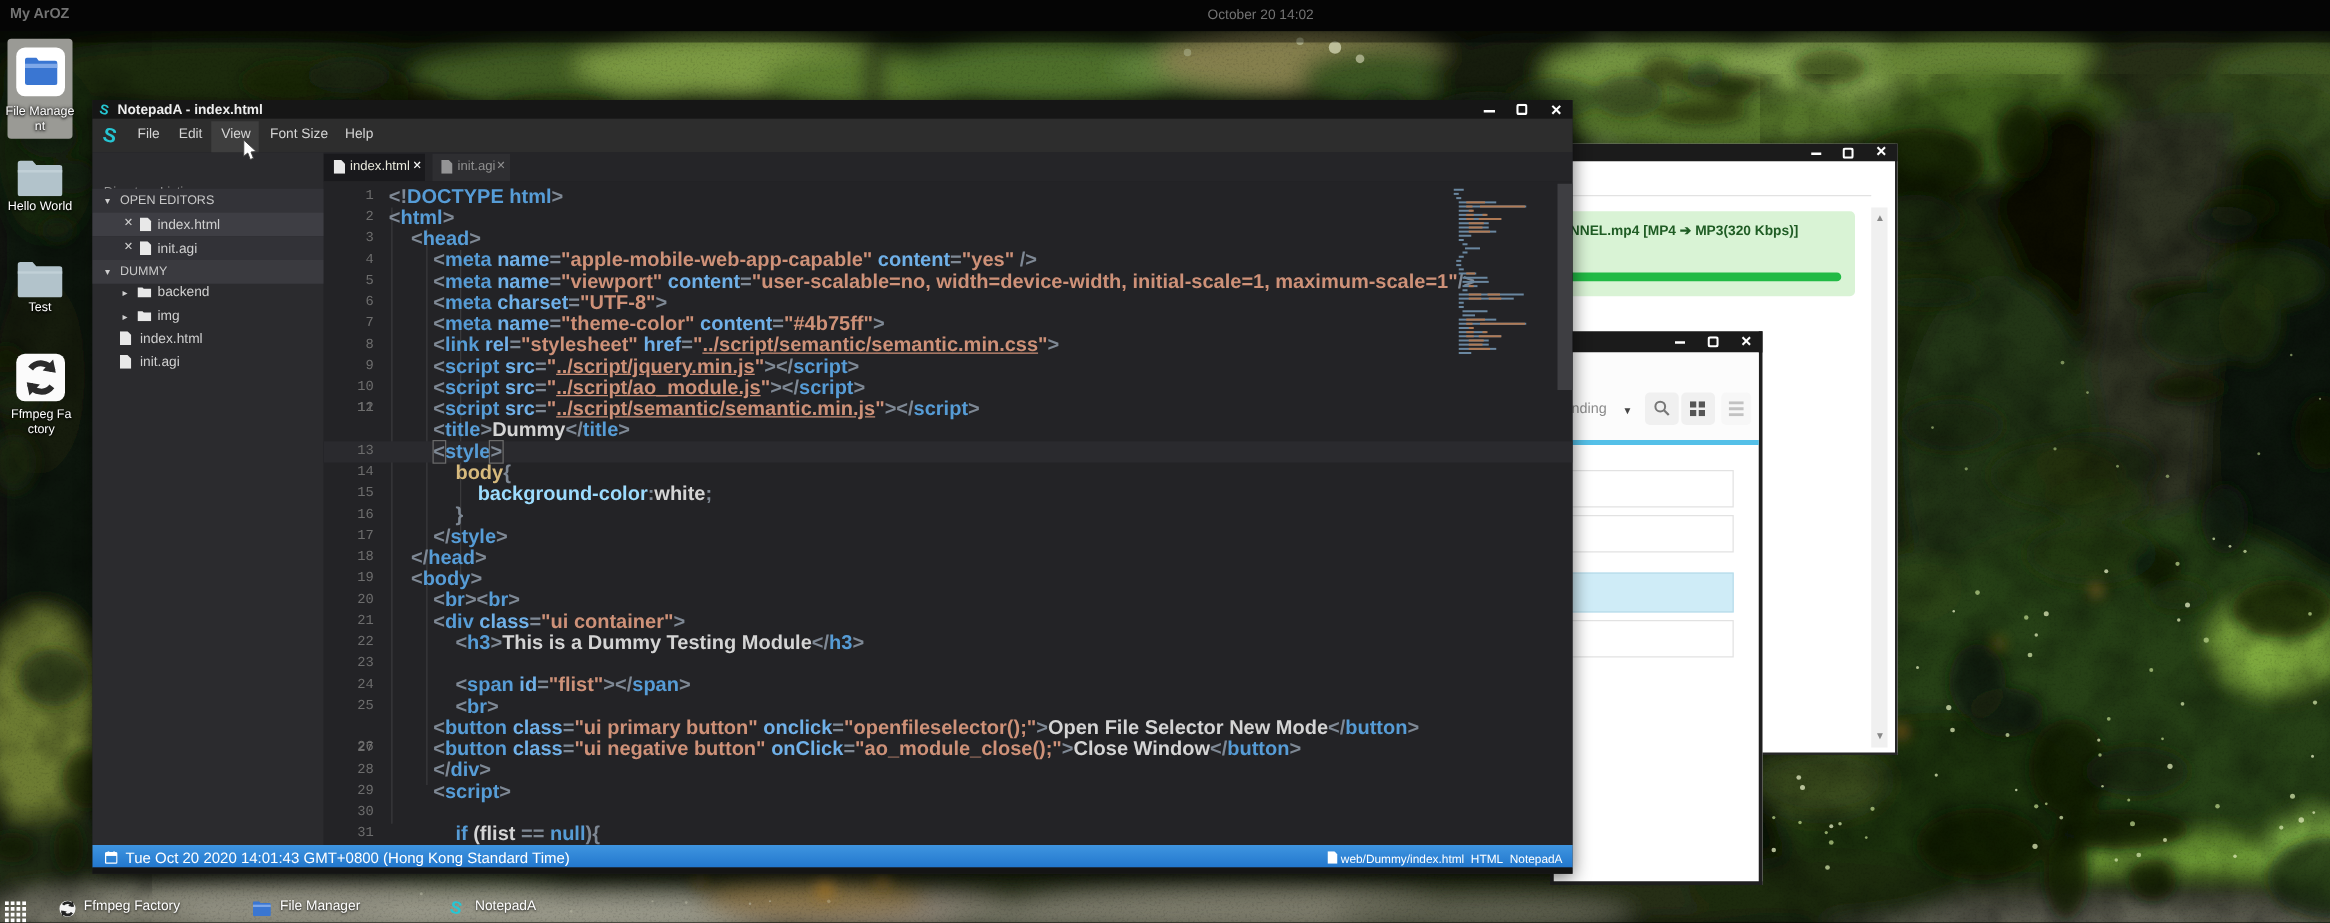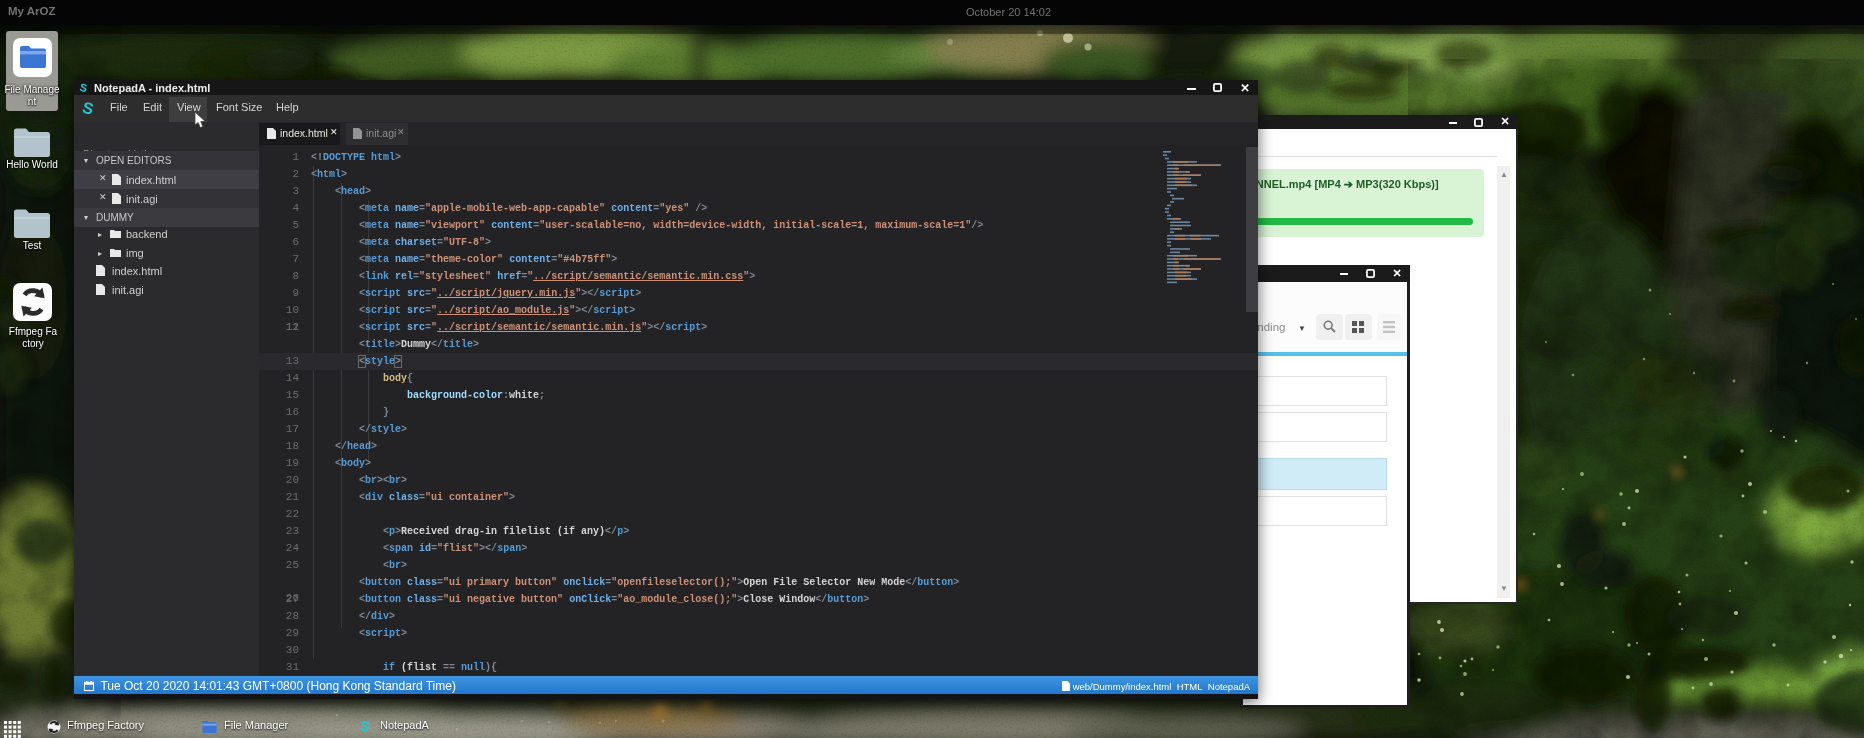--- a/index.html
+++ b/index.html
@@ -12,21 +12,21 @@
 .dicon{position:absolute;text-align:center;color:#fff;font-size:10px;text-shadow:0 1px 2px #000,0 0 3px #000;z-index:2}
 .dlabel{line-height:11.5px}
 #win1{position:absolute;left:74px;top:80px;width:1184px;height:619px;z-index:6;background:#232326;box-shadow:0 3px 14px rgba(0,0,0,.6)}
 #w1title{position:absolute;left:0;top:0;width:100%;height:15px;background:#161616;color:#ececec}
 #w1title .t{position:absolute;left:20px;top:1.5px;font-size:11px;font-weight:bold}
 #w1menu{position:absolute;left:0;top:15px;width:100%;height:27px;background:#2d2d2d;color:#d5d5d5;font-size:11px}
 #w1menu span.mi{position:absolute;top:6px}
 #w1side{position:absolute;left:0;top:42px;width:185px;height:554px;background:#2b2b2e;color:#cfcfcf;font-size:11px}
 #w1tabs{position:absolute;left:185px;top:42px;width:999px;height:23px;background:#252528}
 #w1edit{position:absolute;left:185px;top:65px;width:999px;height:531px;background:#232326;overflow:hidden}
-.cl{position:absolute;left:52px;height:17px;line-height:17px;white-space:pre;font-family:Liberation Mono, monospace;font-size:10px;font-weight:bold;color:#d4d4d4}
+.cl{position:absolute;left:52px;height:17px;line-height:17px;white-space:pre;font-family:Liberation Sans, sans-serif;font-size:16px;font-weight:bold;color:#d4d4d4}
 .ln{position:absolute;left:0;width:40px;height:17px;line-height:17px;text-align:right;font-family:"Liberation Mono",monospace;font-size:11px;color:#6d6d6d}
 .cl .p{color:#7e8894}.cl .t{color:#569cd6}.cl .a{color:#6fb0e8;font-weight:bold}.cl .s{color:#ce9178}
 .cl .u{color:#ce9178;text-decoration:underline}.cl .d{color:#d4d4d4}.cl .y{color:#d7ba7d}
 .cl .c{color:#9cdcfe}.cl .k{color:#569cd6}.cl .f{color:#dcdcaa}
 .cl .px{color:#7e8894;outline:1px solid #6a6a6a}
 #w1status{position:absolute;left:0;top:596px;width:100%;height:18px;background:linear-gradient(#3f95e0,#2277cd);color:#fff;font-size:11px}
 #w1foot{position:absolute;left:0;top:614px;width:100%;height:5px;background:#141414}
 .srow{position:absolute;white-space:nowrap}
 .winbtn{position:absolute;color:#fff;font-weight:bold;text-align:center}
 #win2{position:absolute;left:1150px;top:115px;width:368px;height:489px;z-index:3;background:#fff;border:2px solid #262626;border-top:none}
@@ -526,21 +526,21 @@
       <div class="cl" style="top:191.0px"><span class="d">        </span><span class="p">&lt;</span><span class="t">title</span><span class="p">&gt;</span><span class="d">Dummy</span><span class="p">&lt;/</span><span class="t">title</span><span class="p">&gt;</span></div>
       <div class="cl" style="top:208.0px"><span class="d">        </span><span class="px">&lt;</span><span class="t">style</span><span class="px">&gt;</span></div>
       <div class="cl" style="top:225.0px"><span class="d">            </span><span class="y">body</span><span class="p">{</span></div>
       <div class="cl" style="top:242.0px"><span class="d">                </span><span class="c">background-color</span><span class="p">:</span><span class="d">white</span><span class="p">;</span></div>
       <div class="cl" style="top:259.0px"><span class="d">            </span><span class="p">}</span></div>
       <div class="cl" style="top:276.0px"><span class="d">        </span><span class="p">&lt;/</span><span class="t">style</span><span class="p">&gt;</span></div>
       <div class="cl" style="top:293.0px"><span class="d">    </span><span class="p">&lt;/</span><span class="t">head</span><span class="p">&gt;</span></div>
       <div class="cl" style="top:310.0px"><span class="d">    </span><span class="p">&lt;</span><span class="t">body</span><span class="p">&gt;</span></div>
       <div class="cl" style="top:327.0px"><span class="d">        </span><span class="p">&lt;</span><span class="t">br</span><span class="p">&gt;&lt;</span><span class="t">br</span><span class="p">&gt;</span></div>
       <div class="cl" style="top:344.0px"><span class="d">        </span><span class="p">&lt;</span><span class="t">div</span><span class="d"> </span><span class="a">class</span><span class="p">=</span><span class="s">"ui container"</span><span class="p">&gt;</span></div>
-      <div class="cl" style="top:378.0px"><span class="d">            </span><span class="p">&lt;</span><span class="t">p</span><span class="p">&gt;</span><span class="d">Received drag-in filelist (if any)</span><span class="p">&lt;/</span><span class="t">p</span><span class="p">&gt;</span></div>
+      <div class="cl" style="top:361.0px"><span class="d">            </span><span class="p">&lt;</span><span class="t">h3</span><span class="p">&gt;</span><span class="d">This is a Dummy Testing Module</span><span class="p">&lt;/</span><span class="t">h3</span><span class="p">&gt;</span></div>
       <div class="cl" style="top:395.0px"><span class="d">            </span><span class="p">&lt;</span><span class="t">span</span><span class="d"> </span><span class="a">id</span><span class="p">=</span><span class="s">"flist"</span><span class="p">&gt;&lt;/</span><span class="t">span</span><span class="p">&gt;</span></div>
       <div class="cl" style="top:412.0px"><span class="d">            </span><span class="p">&lt;</span><span class="t">br</span><span class="p">&gt;</span></div>
       <div class="cl" style="top:429.0px"><span class="d">        </span><span class="p">&lt;</span><span class="t">button</span><span class="d"> </span><span class="a">class</span><span class="p">=</span><span class="s">"ui primary button"</span><span class="d"> </span><span class="a">onclick</span><span class="p">=</span><span class="s">"openfileselector();"</span><span class="p">&gt;</span><span class="d">Open File Selector New Mode</span><span class="p">&lt;/</span><span class="t">button</span><span class="p">&gt;</span></div>
       <div class="cl" style="top:446.0px"><span class="d">        </span><span class="p">&lt;</span><span class="t">button</span><span class="d"> </span><span class="a">class</span><span class="p">=</span><span class="s">"ui negative button"</span><span class="d"> </span><span class="a">onClick</span><span class="p">=</span><span class="s">"ao_module_close();"</span><span class="p">&gt;</span><span class="d">Close Window</span><span class="p">&lt;/</span><span class="t">button</span><span class="p">&gt;</span></div>
       <div class="cl" style="top:463.0px"><span class="d">        </span><span class="p">&lt;/</span><span class="t">div</span><span class="p">&gt;</span></div>
       <div class="cl" style="top:480.0px"><span class="d">        </span><span class="p">&lt;</span><span class="t">script</span><span class="p">&gt;</span></div>
       <div class="cl" style="top:514.0px"><span class="d">            </span><span class="k">if</span><span class="d"> (flist </span><span class="p">==</span><span class="d"> </span><span class="k">null</span><span class="p">){</span></div>
  <svg class="abs" style="left:0;top:0" width="999" height="531" viewBox="259 145 999 531">
         <rect x="1163" y="151.0" width="8" height="1.6" fill="#6a87a0"></rect>
         <rect x="1163" y="154.3" width="4" height="1.6" fill="#6a87a0"></rect>

